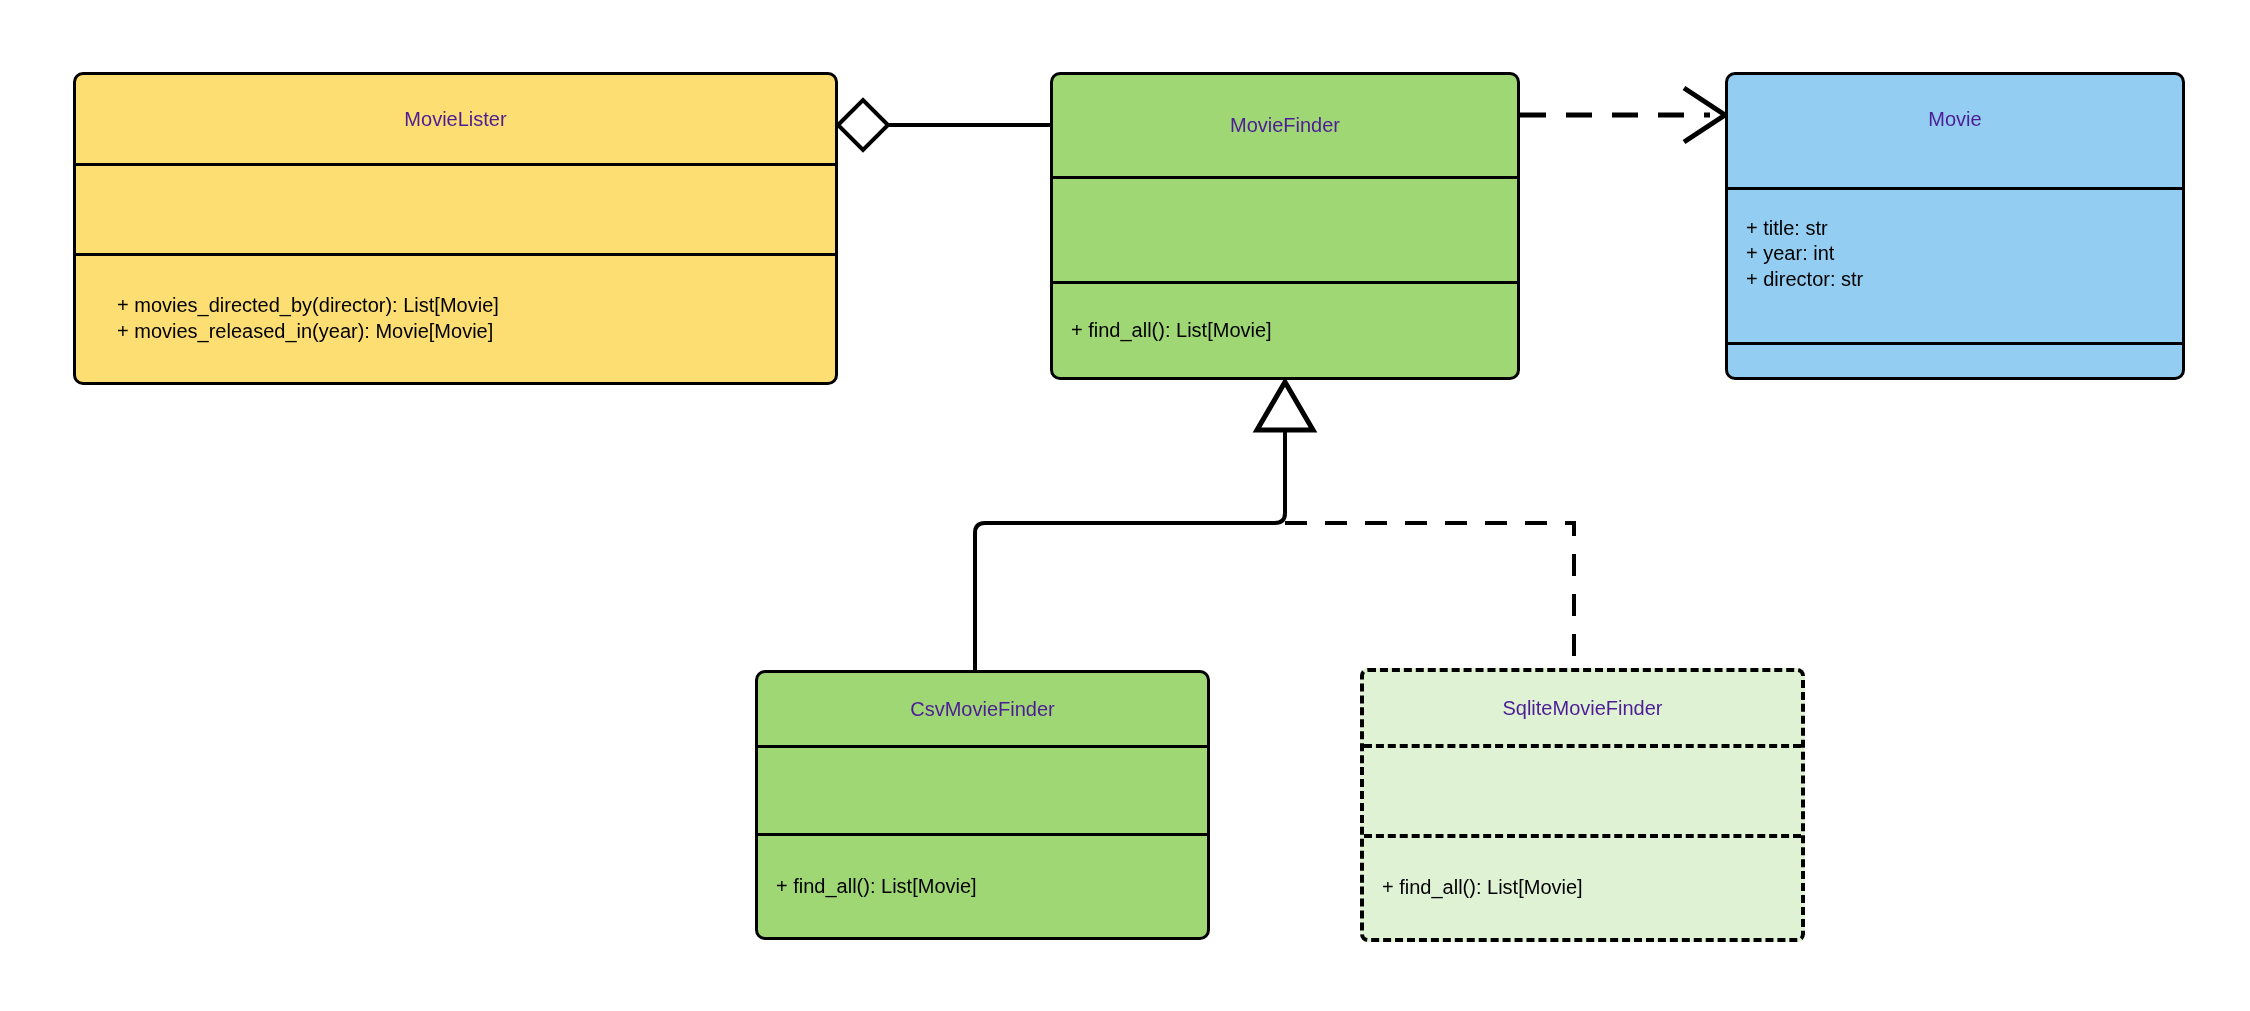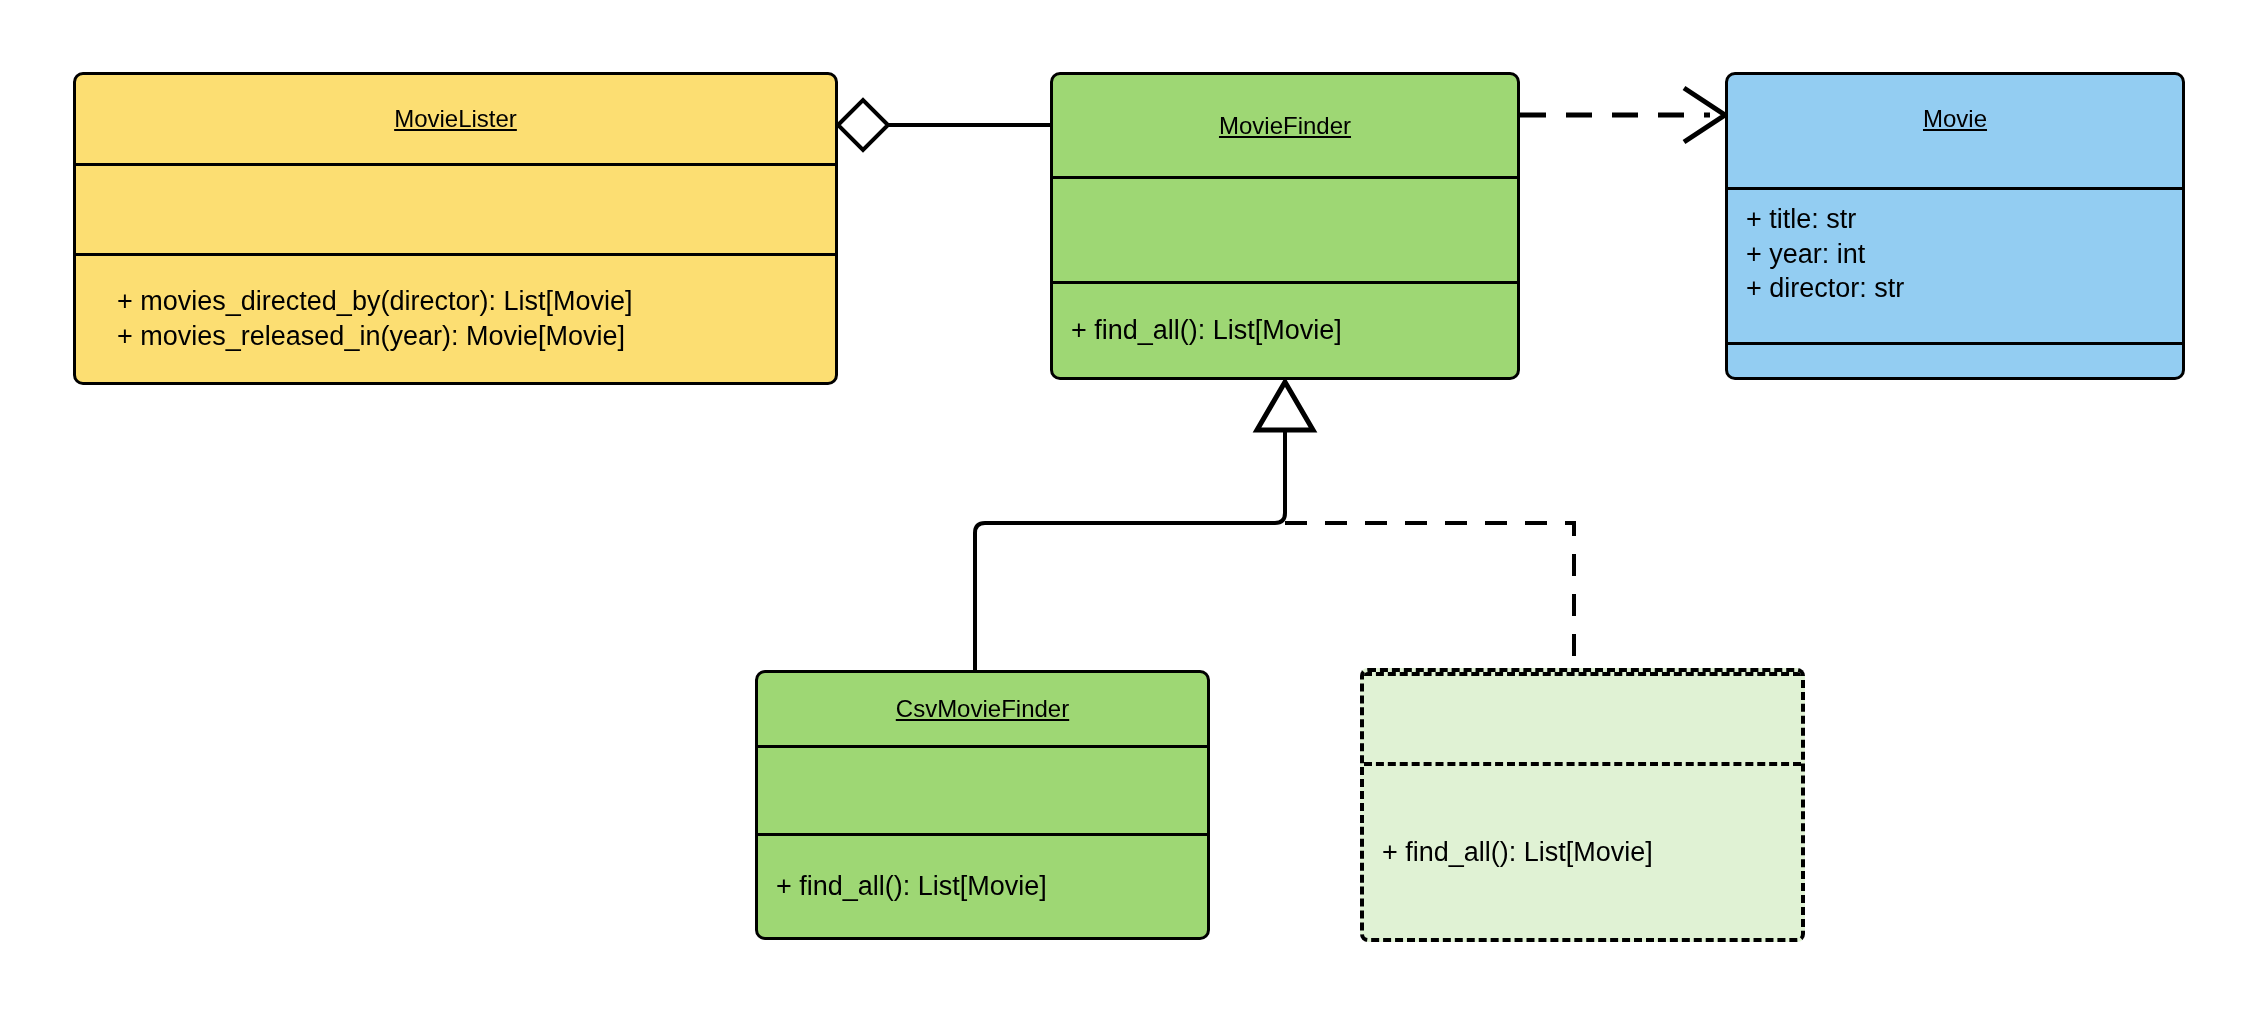--- a/index.html
+++ b/index.html
@@ -42,36 +42,35 @@
   }
   .compartment {
     box-sizing: border-box;
     display: flex;
     flex-direction: column;
     justify-content: center;
   }
   .compartment.title {
     align-items: center;
     justify-content: center;
-    font-size: 24px;
-    color: #000000;
-    text-decoration: underline;
+    font-size: 20px;
+    color: #4c1d95;
   }
   .compartment.sep {
     border-top: 3px solid #000000;
   }
   .node.dashed .compartment.sep {
     border-top: 4px dashed #000000;
   }
   .compartment.members {
     padding-left: 18px;
     justify-content: center;
   }
   .member-line {
-    font-size: 27px;
+    font-size: 20px;
     line-height: 1.28;
     color: #000000;
     white-space: nowrap;
   }
   
   #node-movielister {
     left: 73px; top: 72px; width: 765px; height: 313px;
     background: #FCDE72;
   }
   #node-movielister .title { height: 88px; }
@@ -170,19 +169,20 @@
 
   <div class="node" id="node-csvmoviefinder">
     <div class="compartment title">CsvMovieFinder</div>
     <div class="compartment sep attrs members"></div>
     <div class="compartment sep methods members">
       <div class="member-line">+ find_all(): List[Movie]</div>
     </div>
   </div>
 
   <div class="node dashed" id="node-sqlitemoviefinder">
+    <div class="compartment title">SqliteMovieFinder</div>
     <div class="compartment sep attrs members"></div>
     <div class="compartment sep methods members">
       <div class="member-line">+ find_all(): List[Movie]</div>
     </div>
   </div>
 
 </div>
 
 </body></html>

